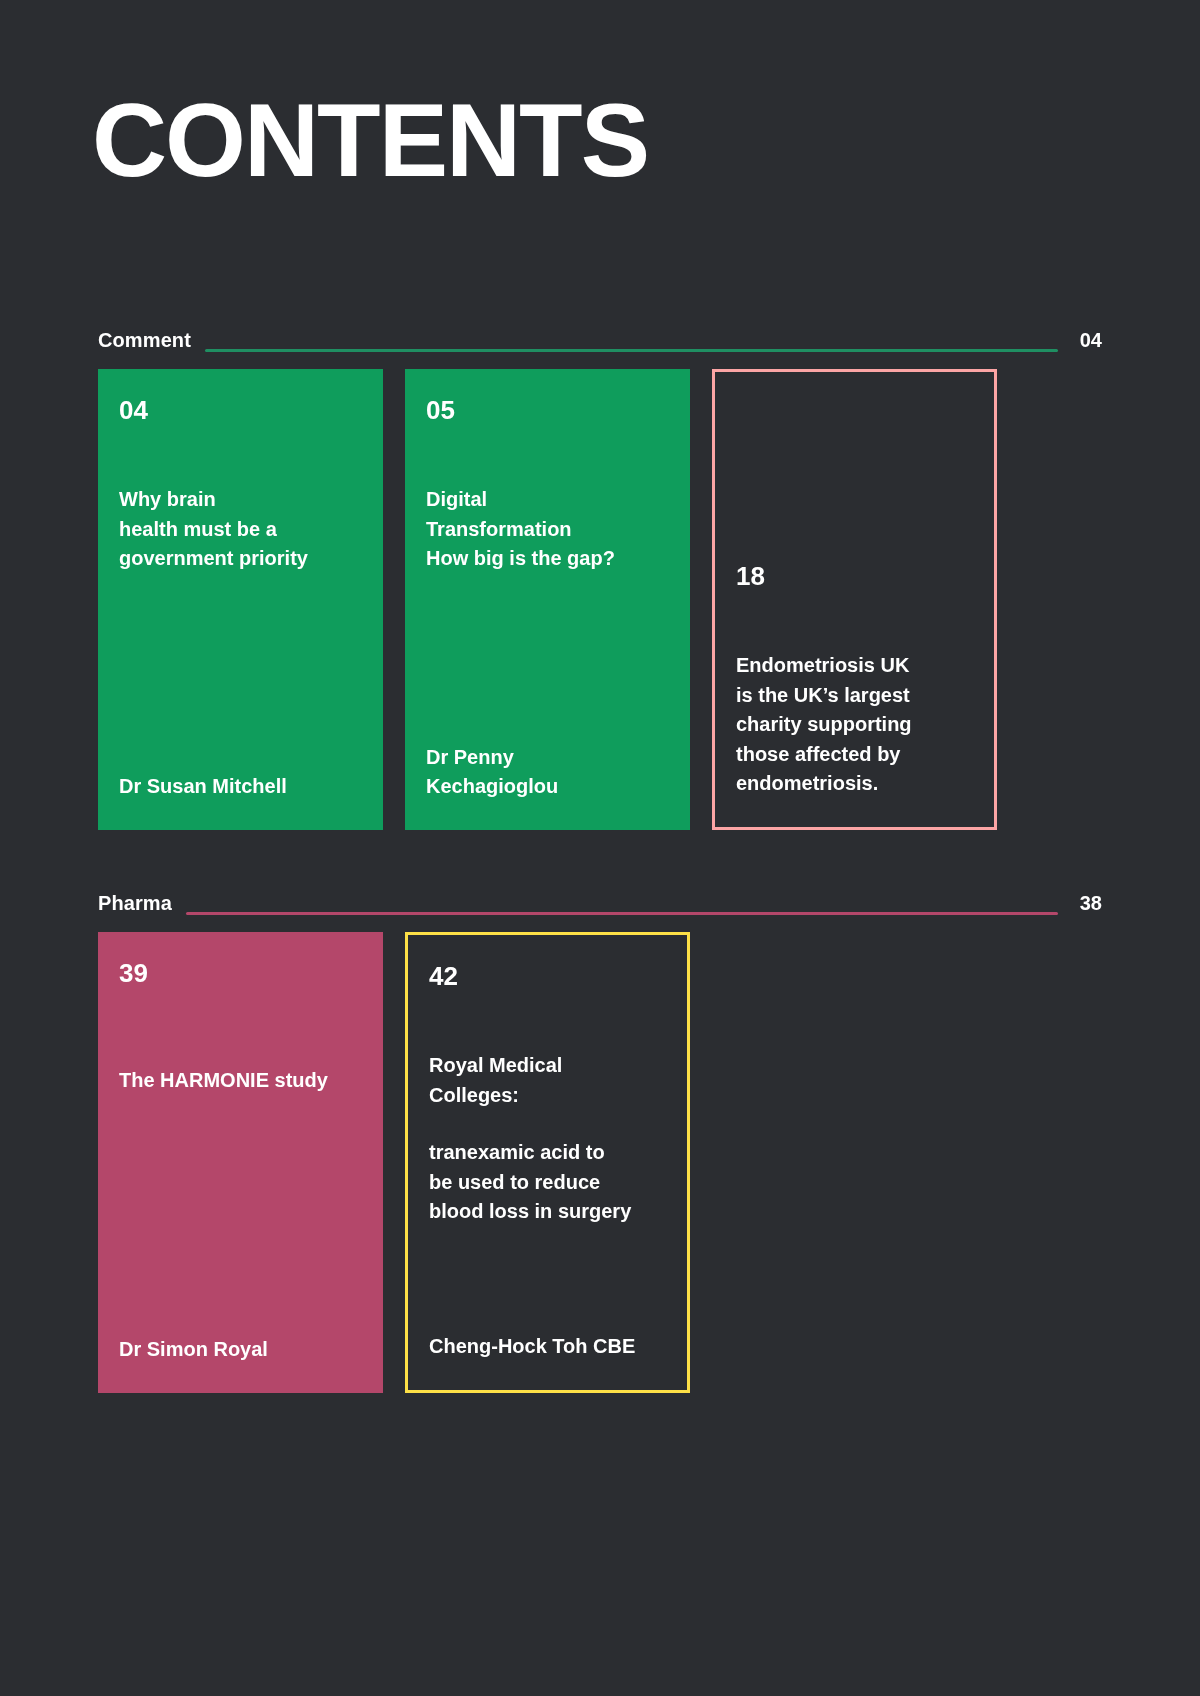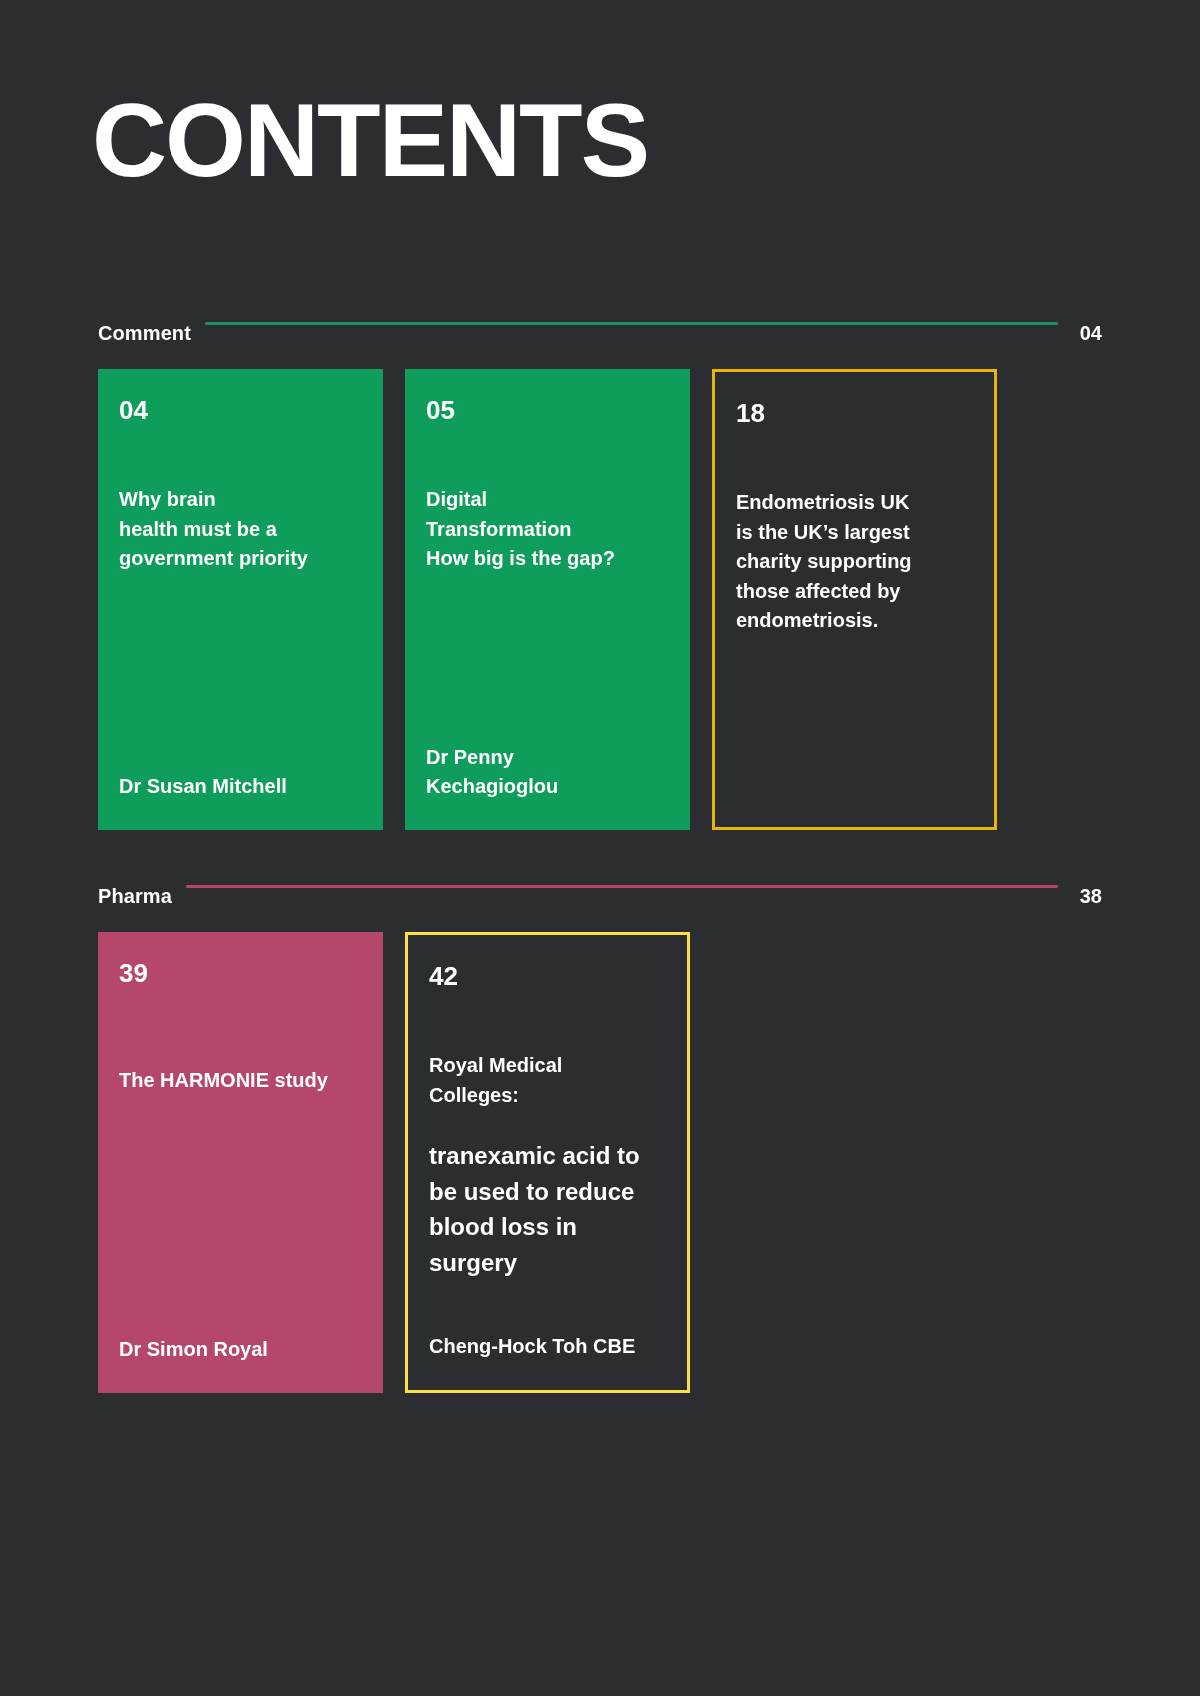--- a/index.html
+++ b/index.html
@@ -33,21 +33,21 @@
 
   
   .section {
     position: absolute;
     left: 98px;
     width: 1004px;
   }
 
   .section-header {
     display: flex;
-    align-items: flex-start;
+    align-items: flex-end;
     gap: 14px;
     height: 30px;
   }
 
   .section-label {
     font-size: 20px;
     font-weight: 700;
     color: #ffffff;
     white-space: nowrap;
     letter-spacing: 0.1px;
@@ -80,21 +80,21 @@
 
   .card {
     position: relative;
     height: 461px;
     padding: 28px 20px 28px 21px;
     display: flex;
     flex-direction: column;
   }
 
   .card.green-solid   { background: #0f9d5c; }
-  .card.green-outline { background: transparent; border: 3px solid #eab308; }
+  .card.green-outline { background: transparent; border: 3px solid #fca5a5; justify-content: flex-end; }
   .card.pink-solid    { background: #b4476a; }
   .card.pink-outline  { background: transparent; border: 3px solid #fde047; }
 
   .card-number {
     font-size: 26px;
     font-weight: 800;
     color: #ffffff;
     line-height: 1;
     margin-bottom: 0;
   }
@@ -102,21 +102,21 @@
   .card-title {
     font-size: 20px;
     font-weight: 700;
     line-height: 1.48;
     color: #ffffff;
     margin-top: 62px;
     white-space: pre-line;
   }
 
   .card-subtitle {
-    font-size: 24px;
+    font-size: 20px;
     font-weight: 700;
     line-height: 1.48;
     color: #ffffff;
     margin-top: 28px;
     white-space: pre-line;
   }
 
   .card-author {
     font-size: 20px;
     font-weight: 700;

